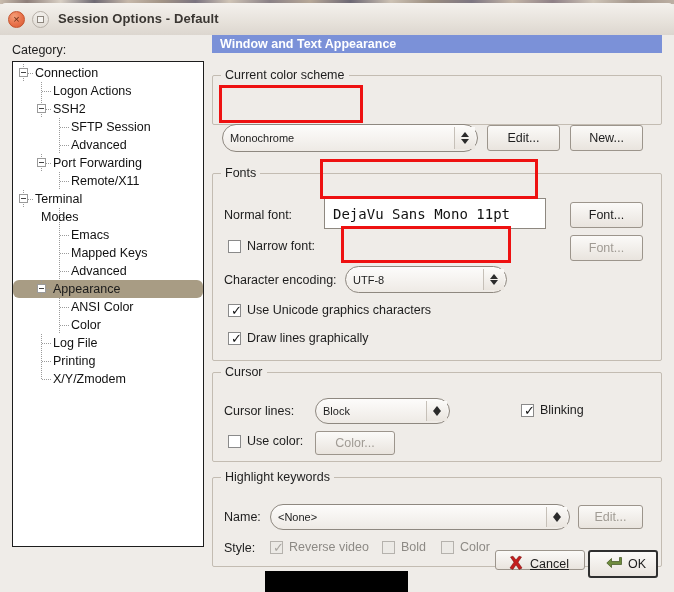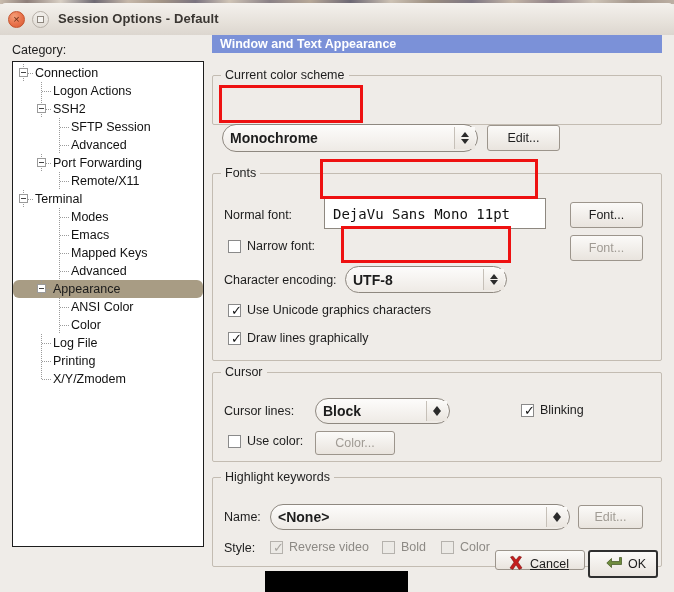--- a/index.html
+++ b/index.html
@@ -190,23 +190,22 @@
     white-space: nowrap;
   }
   .u { text-decoration: underline; }
   
   .combo {
     position: absolute;
     background: linear-gradient(180deg, #fdfcfb 0%, #eeeae5 100%);
     border: 1px solid #8e8880;
     border-radius: 14px;
     box-sizing: border-box;
-    font-size: 14px;
+    font-size: 11px;
     color: #1d1d1d;
-    font-weight: bold;
   }
   .combo .ctext {
     position: absolute;
     left: 7px; top: 50%;
     transform: translateY(-50%);
     white-space: nowrap;
   }
   .spin {
     position: absolute;
     right: 2px; top: 2px; bottom: 2px;
@@ -336,21 +335,21 @@
       <div id="tree">
         <div id="tree-inner" style="position:absolute;left:0;top:2px;width:190px;">
             <div class="tnode"><span class="vline" style="left: 10px; top: 0px; height: 18px;"></span><span class="hline" style="left: 11px; width: 9px;"></span><span class="tbox" style="left: 6px;"></span><span class="tlabel" style="margin-left: 22px;">Connection</span></div>
             <div class="tnode"><span class="vline" style="left: 28px; top: 0px; height: 18px;"></span><span class="hline" style="left: 29px; width: 9px;"></span><span class="tlabel" style="margin-left: 40px;">Logon Actions</span></div>
             <div class="tnode"><span class="vline" style="left: 28px; top: 0px; height: 18px;"></span><span class="hline" style="left: 29px; width: 9px;"></span><span class="tbox" style="left: 24px;"></span><span class="tlabel" style="margin-left: 40px;">SSH2</span></div>
             <div class="tnode"><span class="vline" style="left: 46px; top: 0px; height: 18px;"></span><span class="hline" style="left: 47px; width: 9px;"></span><span class="tlabel" style="margin-left: 58px;">SFTP Session</span></div>
             <div class="tnode"><span class="vline" style="left: 46px; top: 0px; height: 18px;"></span><span class="hline" style="left: 47px; width: 9px;"></span><span class="tlabel" style="margin-left: 58px;">Advanced</span></div>
             <div class="tnode"><span class="vline" style="left: 28px; top: 0px; height: 18px;"></span><span class="hline" style="left: 29px; width: 9px;"></span><span class="tbox" style="left: 24px;"></span><span class="tlabel" style="margin-left: 40px;">Port Forwarding</span></div>
             <div class="tnode"><span class="vline" style="left: 46px; top: 0px; height: 18px;"></span><span class="hline" style="left: 47px; width: 9px;"></span><span class="tlabel" style="margin-left: 58px;">Remote/X11</span></div>
             <div class="tnode"><span class="vline" style="left: 10px; top: 0px; height: 18px;"></span><span class="hline" style="left: 11px; width: 9px;"></span><span class="tbox" style="left: 6px;"></span><span class="tlabel" style="margin-left: 22px;">Terminal</span></div>
-            <div class="tnode"><span class="vline" style="left: 46px; top: 0px; height: 18px;"></span><span class="hline" style="left: 47px; width: 9px;"></span><span class="tlabel" style="margin-left: 58px;">Modes</span></div>
+            <div class="tnode"><span class="vline" style="left: 46px; top: 0px; height: 18px;"></span><span class="hline" style="left: 47px; width: 9px;"></span><span class="tlabel" style="margin-left: 28px;">Modes</span></div>
             <div class="tnode"><span class="vline" style="left: 46px; top: 0px; height: 18px;"></span><span class="hline" style="left: 47px; width: 9px;"></span><span class="tlabel" style="margin-left: 58px;">Emacs</span></div>
             <div class="tnode"><span class="vline" style="left: 46px; top: 0px; height: 18px;"></span><span class="hline" style="left: 47px; width: 9px;"></span><span class="tlabel" style="margin-left: 58px;">Mapped Keys</span></div>
             <div class="tnode"><span class="vline" style="left: 46px; top: 0px; height: 18px;"></span><span class="hline" style="left: 47px; width: 9px;"></span><span class="tlabel" style="margin-left: 58px;">Advanced</span></div>
             <div class="tnode sel"><span class="vline" style="left: 28px; top: 0px; height: 18px;"></span><span class="hline" style="left: 29px; width: 9px;"></span><span class="tbox" style="left: 24px;"></span><span class="tlabel" style="margin-left: 40px;">Appearance</span></div>
             <div class="tnode"><span class="vline" style="left: 46px; top: 0px; height: 18px;"></span><span class="hline" style="left: 47px; width: 9px;"></span><span class="tlabel" style="margin-left: 58px;">ANSI Color</span></div>
             <div class="tnode"><span class="vline" style="left: 46px; top: 0px; height: 18px;"></span><span class="hline" style="left: 47px; width: 9px;"></span><span class="tlabel" style="margin-left: 58px;">Color</span></div>
             <div class="tnode"><span class="vline" style="left: 28px; top: 0px; height: 18px;"></span><span class="hline" style="left: 29px; width: 9px;"></span><span class="tlabel" style="margin-left: 40px;">Log File</span></div>
             <div class="tnode"><span class="vline" style="left: 28px; top: 0px; height: 18px;"></span><span class="hline" style="left: 29px; width: 9px;"></span><span class="tlabel" style="margin-left: 40px;">Printing</span></div>
             <div class="tnode"><span class="vline" style="left: 28px; top: 0px; height: 9px;"></span><span class="hline" style="left: 29px; width: 9px;"></span><span class="tlabel" style="margin-left: 40px;">X/Y/Zmodem</span></div>
           </div>
@@ -364,20 +363,23 @@
       <div class="combo" style="left:222px; top:89px; width:256px; height:28px;">
         <span class="ctext">Monochrome</span>
         <span class="spin">
           <span class="ar up"></span>
           <span class="ar dn"></span>
         </span>
       </div>
       <div class="btn" style="left:487px; top:90px; width:73px; height:26px;">
         <span>Edit...</span>
       </div>
+      <div class="btn" style="left:570px; top:90px; width:73px; height:26px;">
+        <span>New...</span>
+      </div>
 
       <div class="group" style="left:212px; top:138px; width:450px; height:188px;">
         <span class="group-title">Fonts</span>
       </div>
 
       <span class="fieldlabel" style="left:224px; top:173px;">Normal font:</span>
 
       <div class="textfield" style="left:324px; top:163px; width:222px; height:31px;">
         <span class="tftext">DejaVu Sans Mono 11pt</span>
       </div>

